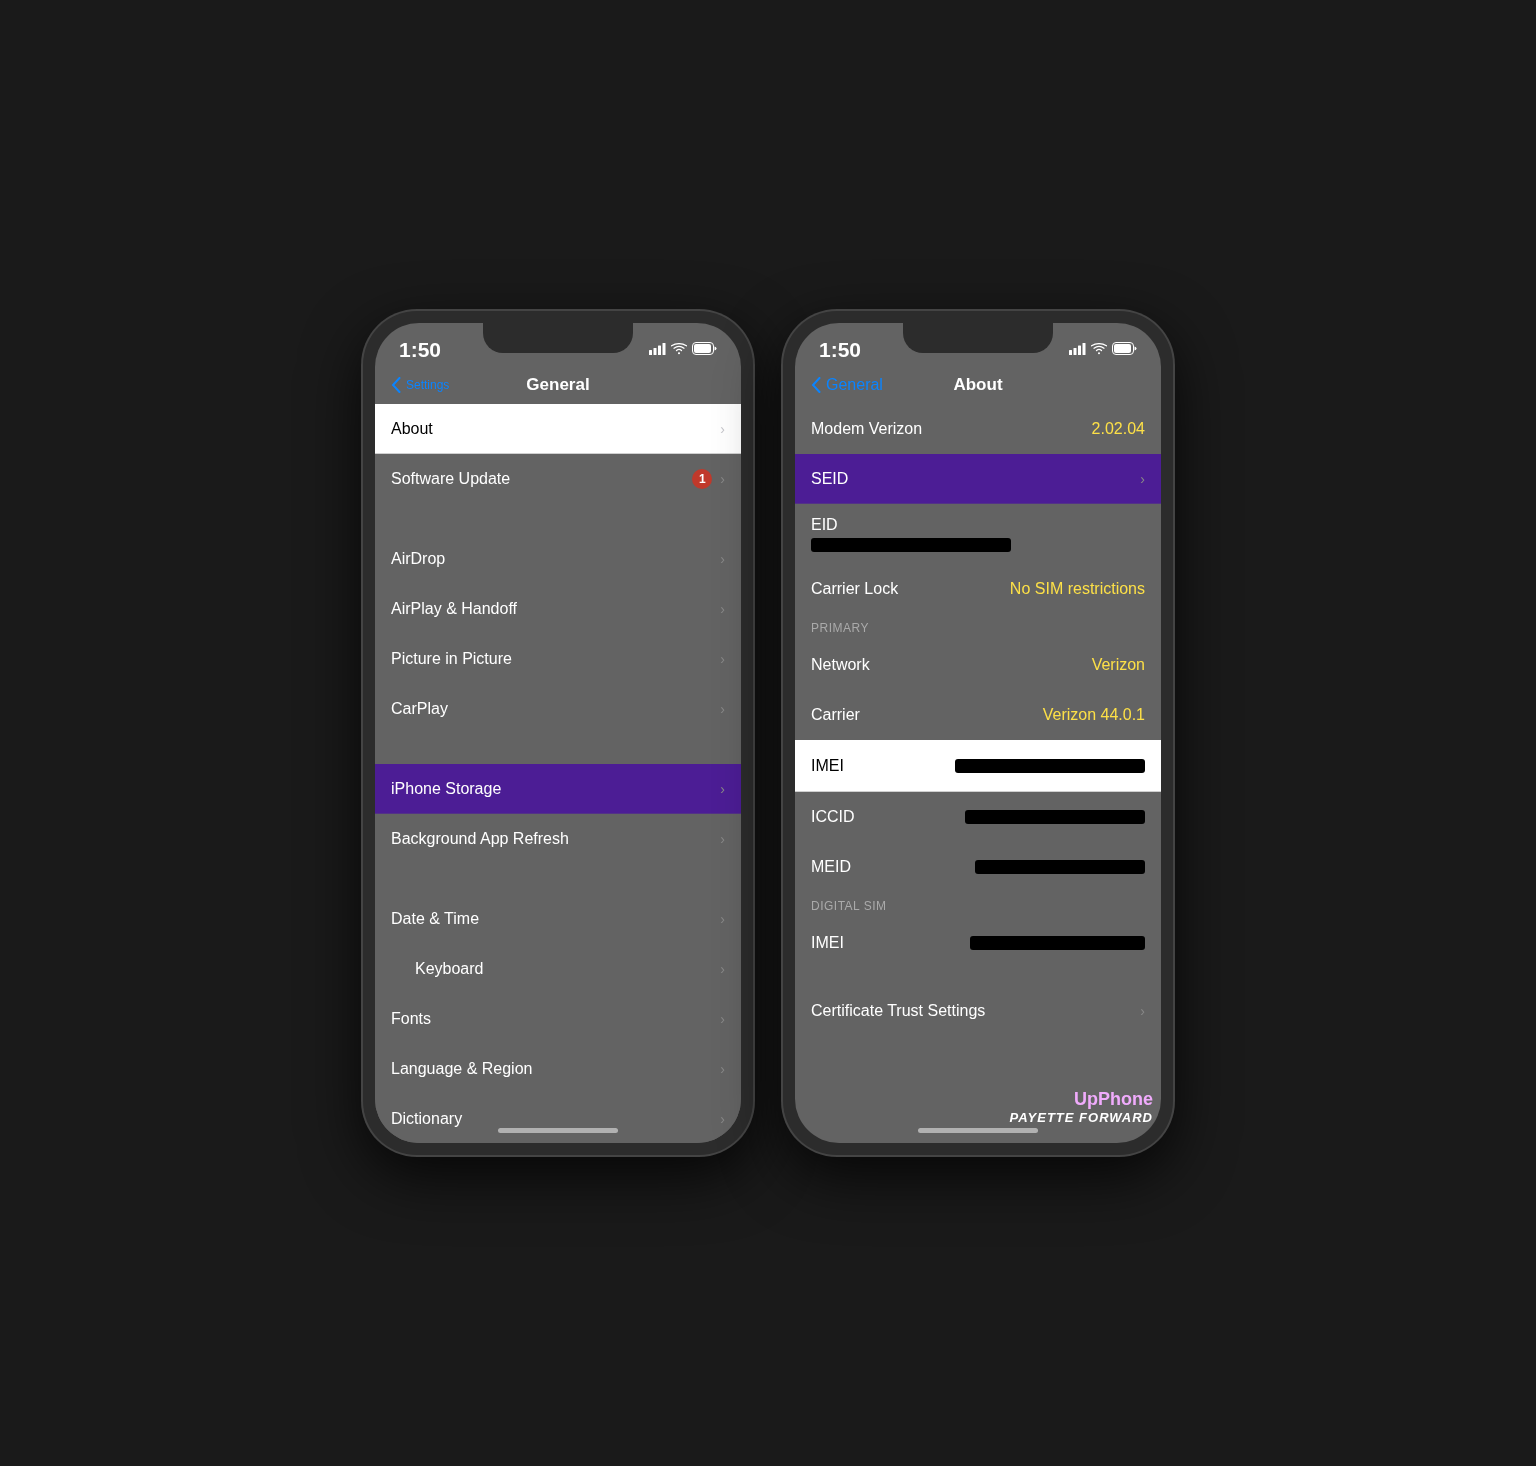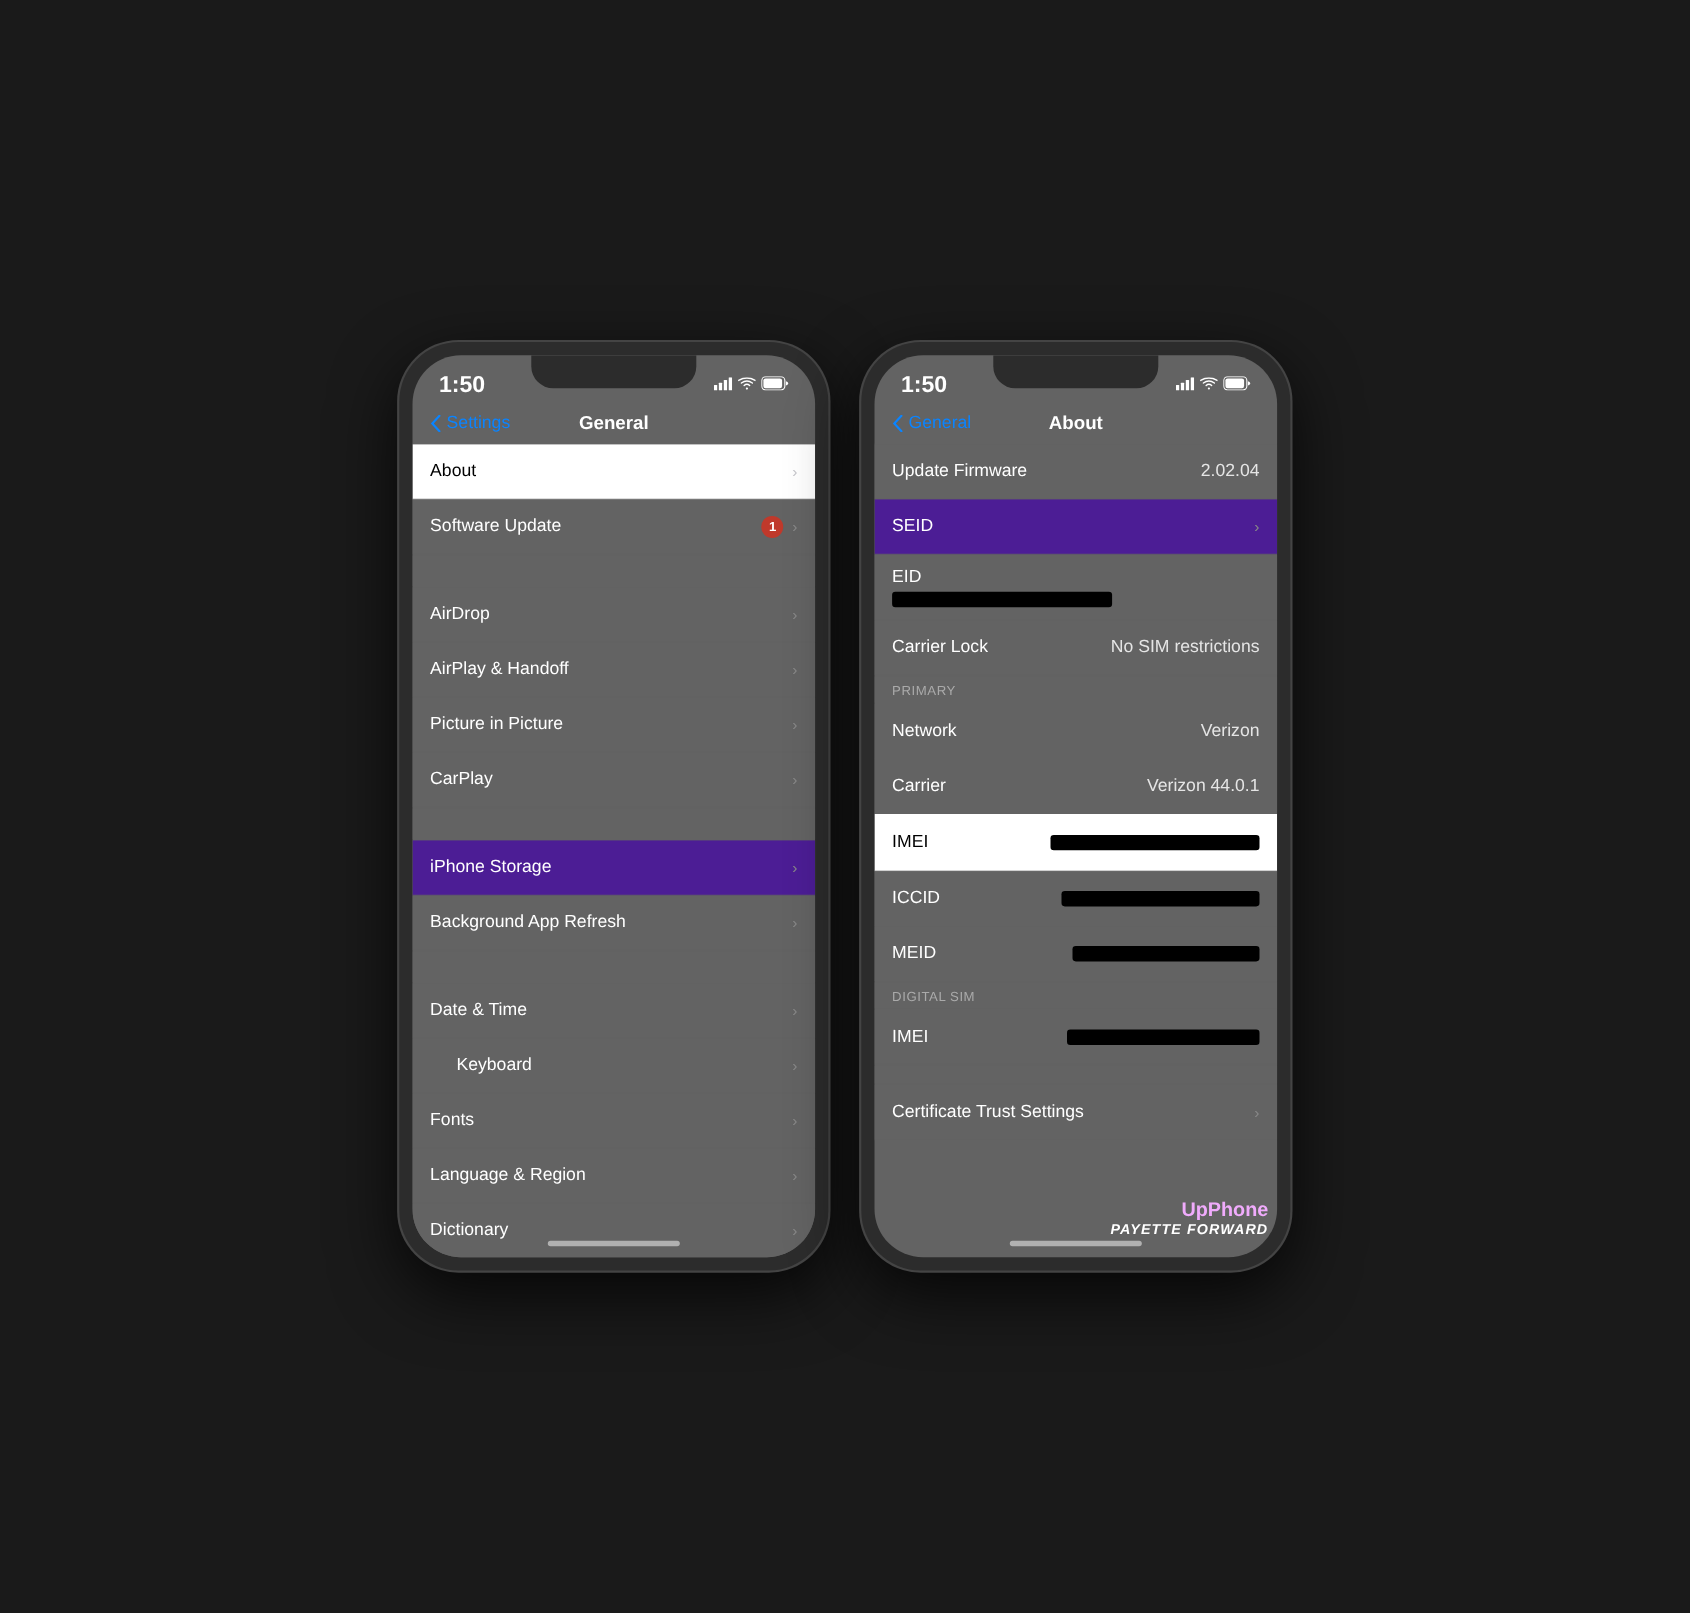--- a/index.html
+++ b/index.html
@@ -129,21 +129,21 @@
     .settings-row-right {
       display: flex;
       align-items: center;
       gap: 8px;
     }
     .settings-row-value {
       color: #8e8e93;
       font-size: 16px;
     }
     .settings-row-value.dark {
-      color: #e5e5e5;
+      color: #fde047;
     }
     .chevron {
       color: #c7c7cc;
       font-size: 14px;
     }
     .chevron.dark {
       color: #888;
     }
     .badge {
       background: #c0392b;
@@ -247,21 +247,21 @@
             </svg>
           </span>
         </div>
       </div>
 
       <div class="nav-bar">
         <div class="nav-back">
           <svg viewBox="0 0 10 16" fill="#0a84ff">
               <path d="M8.5 1L2 8l6.5 7" stroke="#0a84ff" stroke-width="2" fill="none" stroke-linecap="round"></path>
             </svg>
-          <span style="color:#0a84ff; font-size:16px; margin-left:3px;">Settings</span>
+          <span style="color:#0a84ff; font-size:12px; margin-left:3px;">Settings</span>
         </div>
         <span class="nav-title">General</span>
       </div>
 
       <div class="settings-section">
         <div class="thin-separator"></div>
         <div class="settings-row highlighted" style="background:#fff;">
           <span class="settings-row-text">About</span>
           <div class="settings-row-right">
             <span class="chevron">›</span>
@@ -386,21 +386,21 @@
             </svg>
           <span style="color:#0a84ff; font-size:16px; margin-left:3px;">General</span>
         </div>
         <span class="nav-title">About</span>
       </div>
 
       <div class="settings-list">
         <div class="thin-separator"></div>
 
         <div class="settings-row" style="background:#636363;">
-          <span class="settings-row-text dark">Update Firmware</span>
+          <span class="settings-row-text dark">Modem Verizon</span>
           <span class="settings-row-value dark">2.02.04</span>
         </div>
 
         <div class="settings-row" style="background:#4c1d95;">
           <span class="settings-row-text dark">SEID</span>
           <span class="chevron dark">›</span>
         </div>
 
         <div class="settings-row" style="background:#636363; flex-direction:column; align-items:flex-start; height:60px; justify-content:center; gap:4px;">
           <span class="settings-row-text dark">EID</span>

